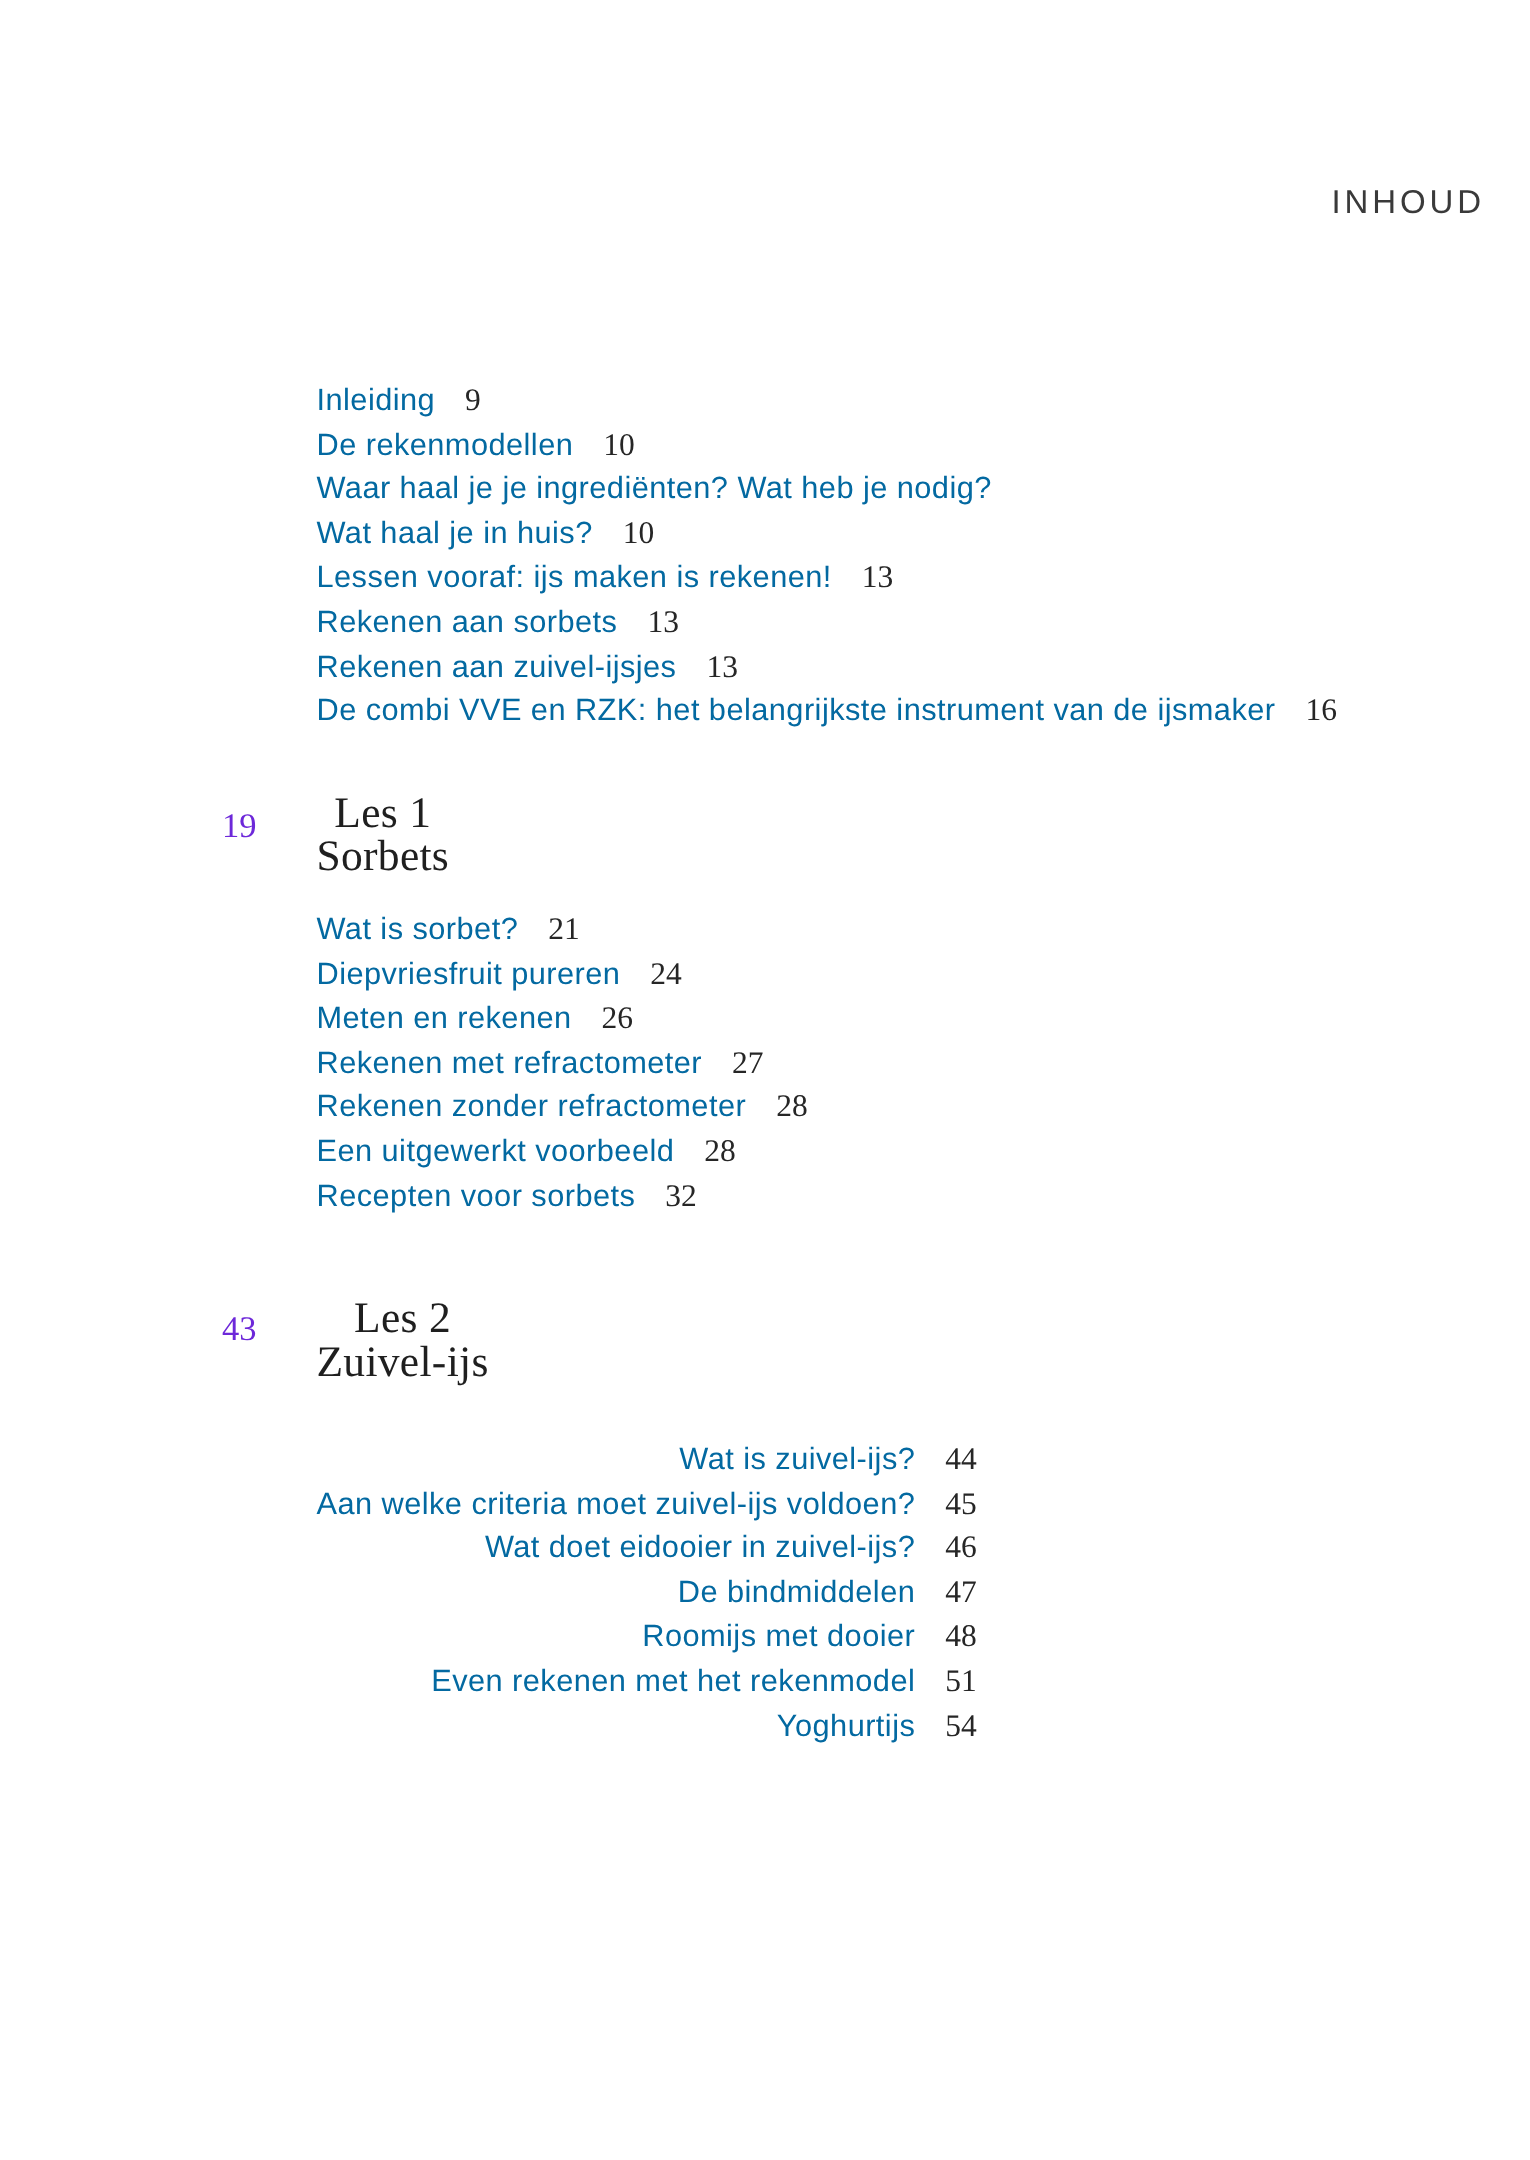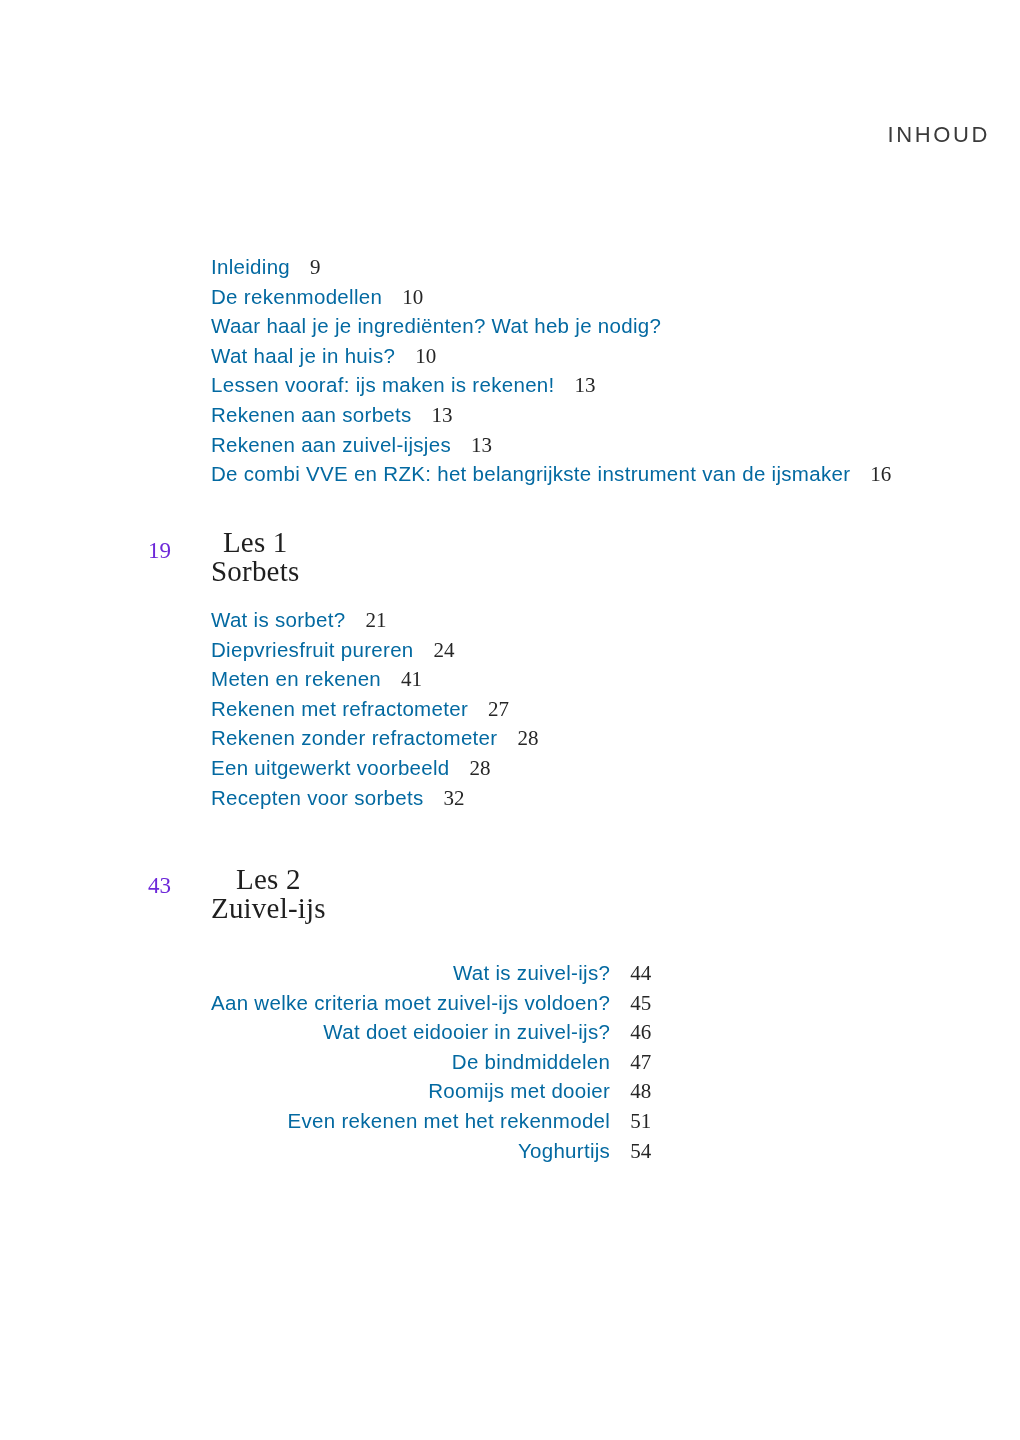--- a/index.html
+++ b/index.html
@@ -91,21 +91,21 @@
 
 <div class="sec-num" id="sec1-num">19</div>
 <div class="sec-title" id="sec1-title">
   <div>Les 1</div>
   <div>Sorbets</div>
 </div>
 
 <div class="toc-list" id="les1-list">
   <div class="row"><span class="lbl">Wat is sorbet?</span><span class="pg">21</span></div>
   <div class="row"><span class="lbl">Diepvriesfruit pureren</span><span class="pg">24</span></div>
-  <div class="row"><span class="lbl">Meten en rekenen</span><span class="pg">41</span></div>
+  <div class="row"><span class="lbl">Meten en rekenen</span><span class="pg">26</span></div>
   <div class="row"><span class="lbl">Rekenen met refractometer</span><span class="pg">27</span></div>
   <div class="row"><span class="lbl">Rekenen zonder refractometer</span><span class="pg">28</span></div>
   <div class="row"><span class="lbl">Een uitgewerkt voorbeeld</span><span class="pg">28</span></div>
   <div class="row"><span class="lbl">Recepten voor sorbets</span><span class="pg">32</span></div>
 </div>
 
 <div class="sec-num" id="sec2-num">43</div>
 <div class="sec-title" id="sec2-title">
   <div>Les 2</div>
   <div>Zuivel-ijs</div>

